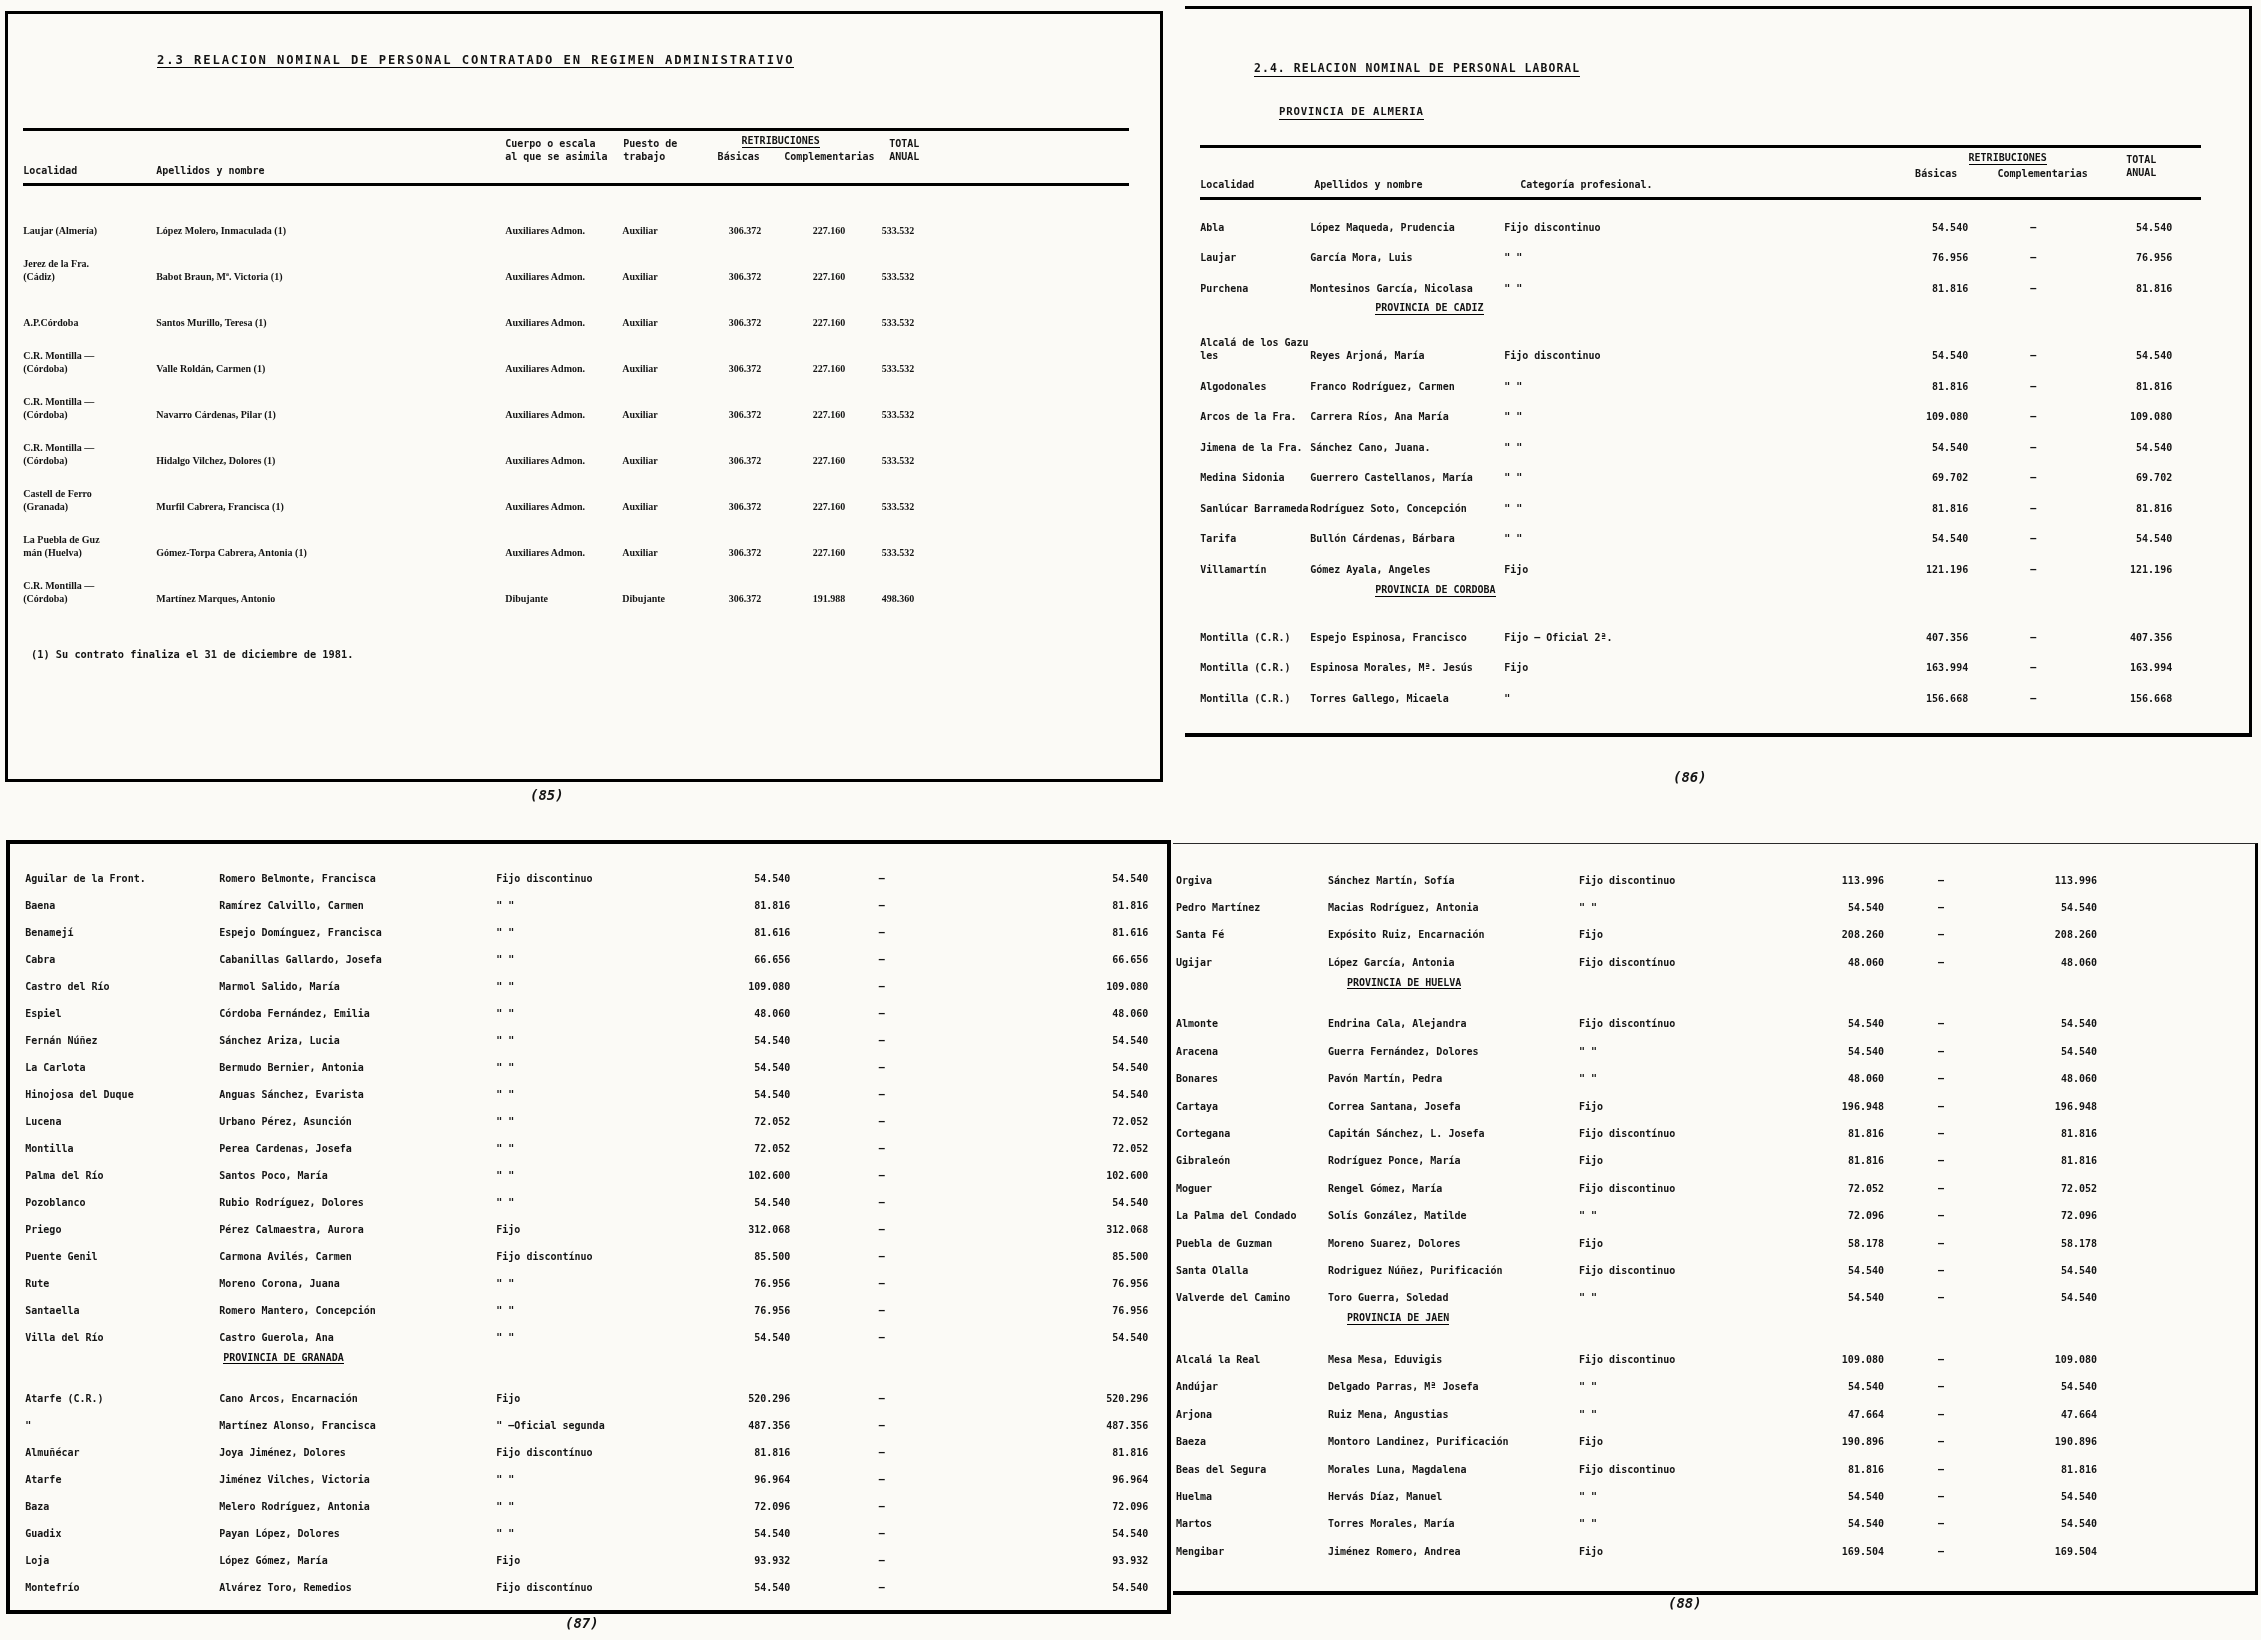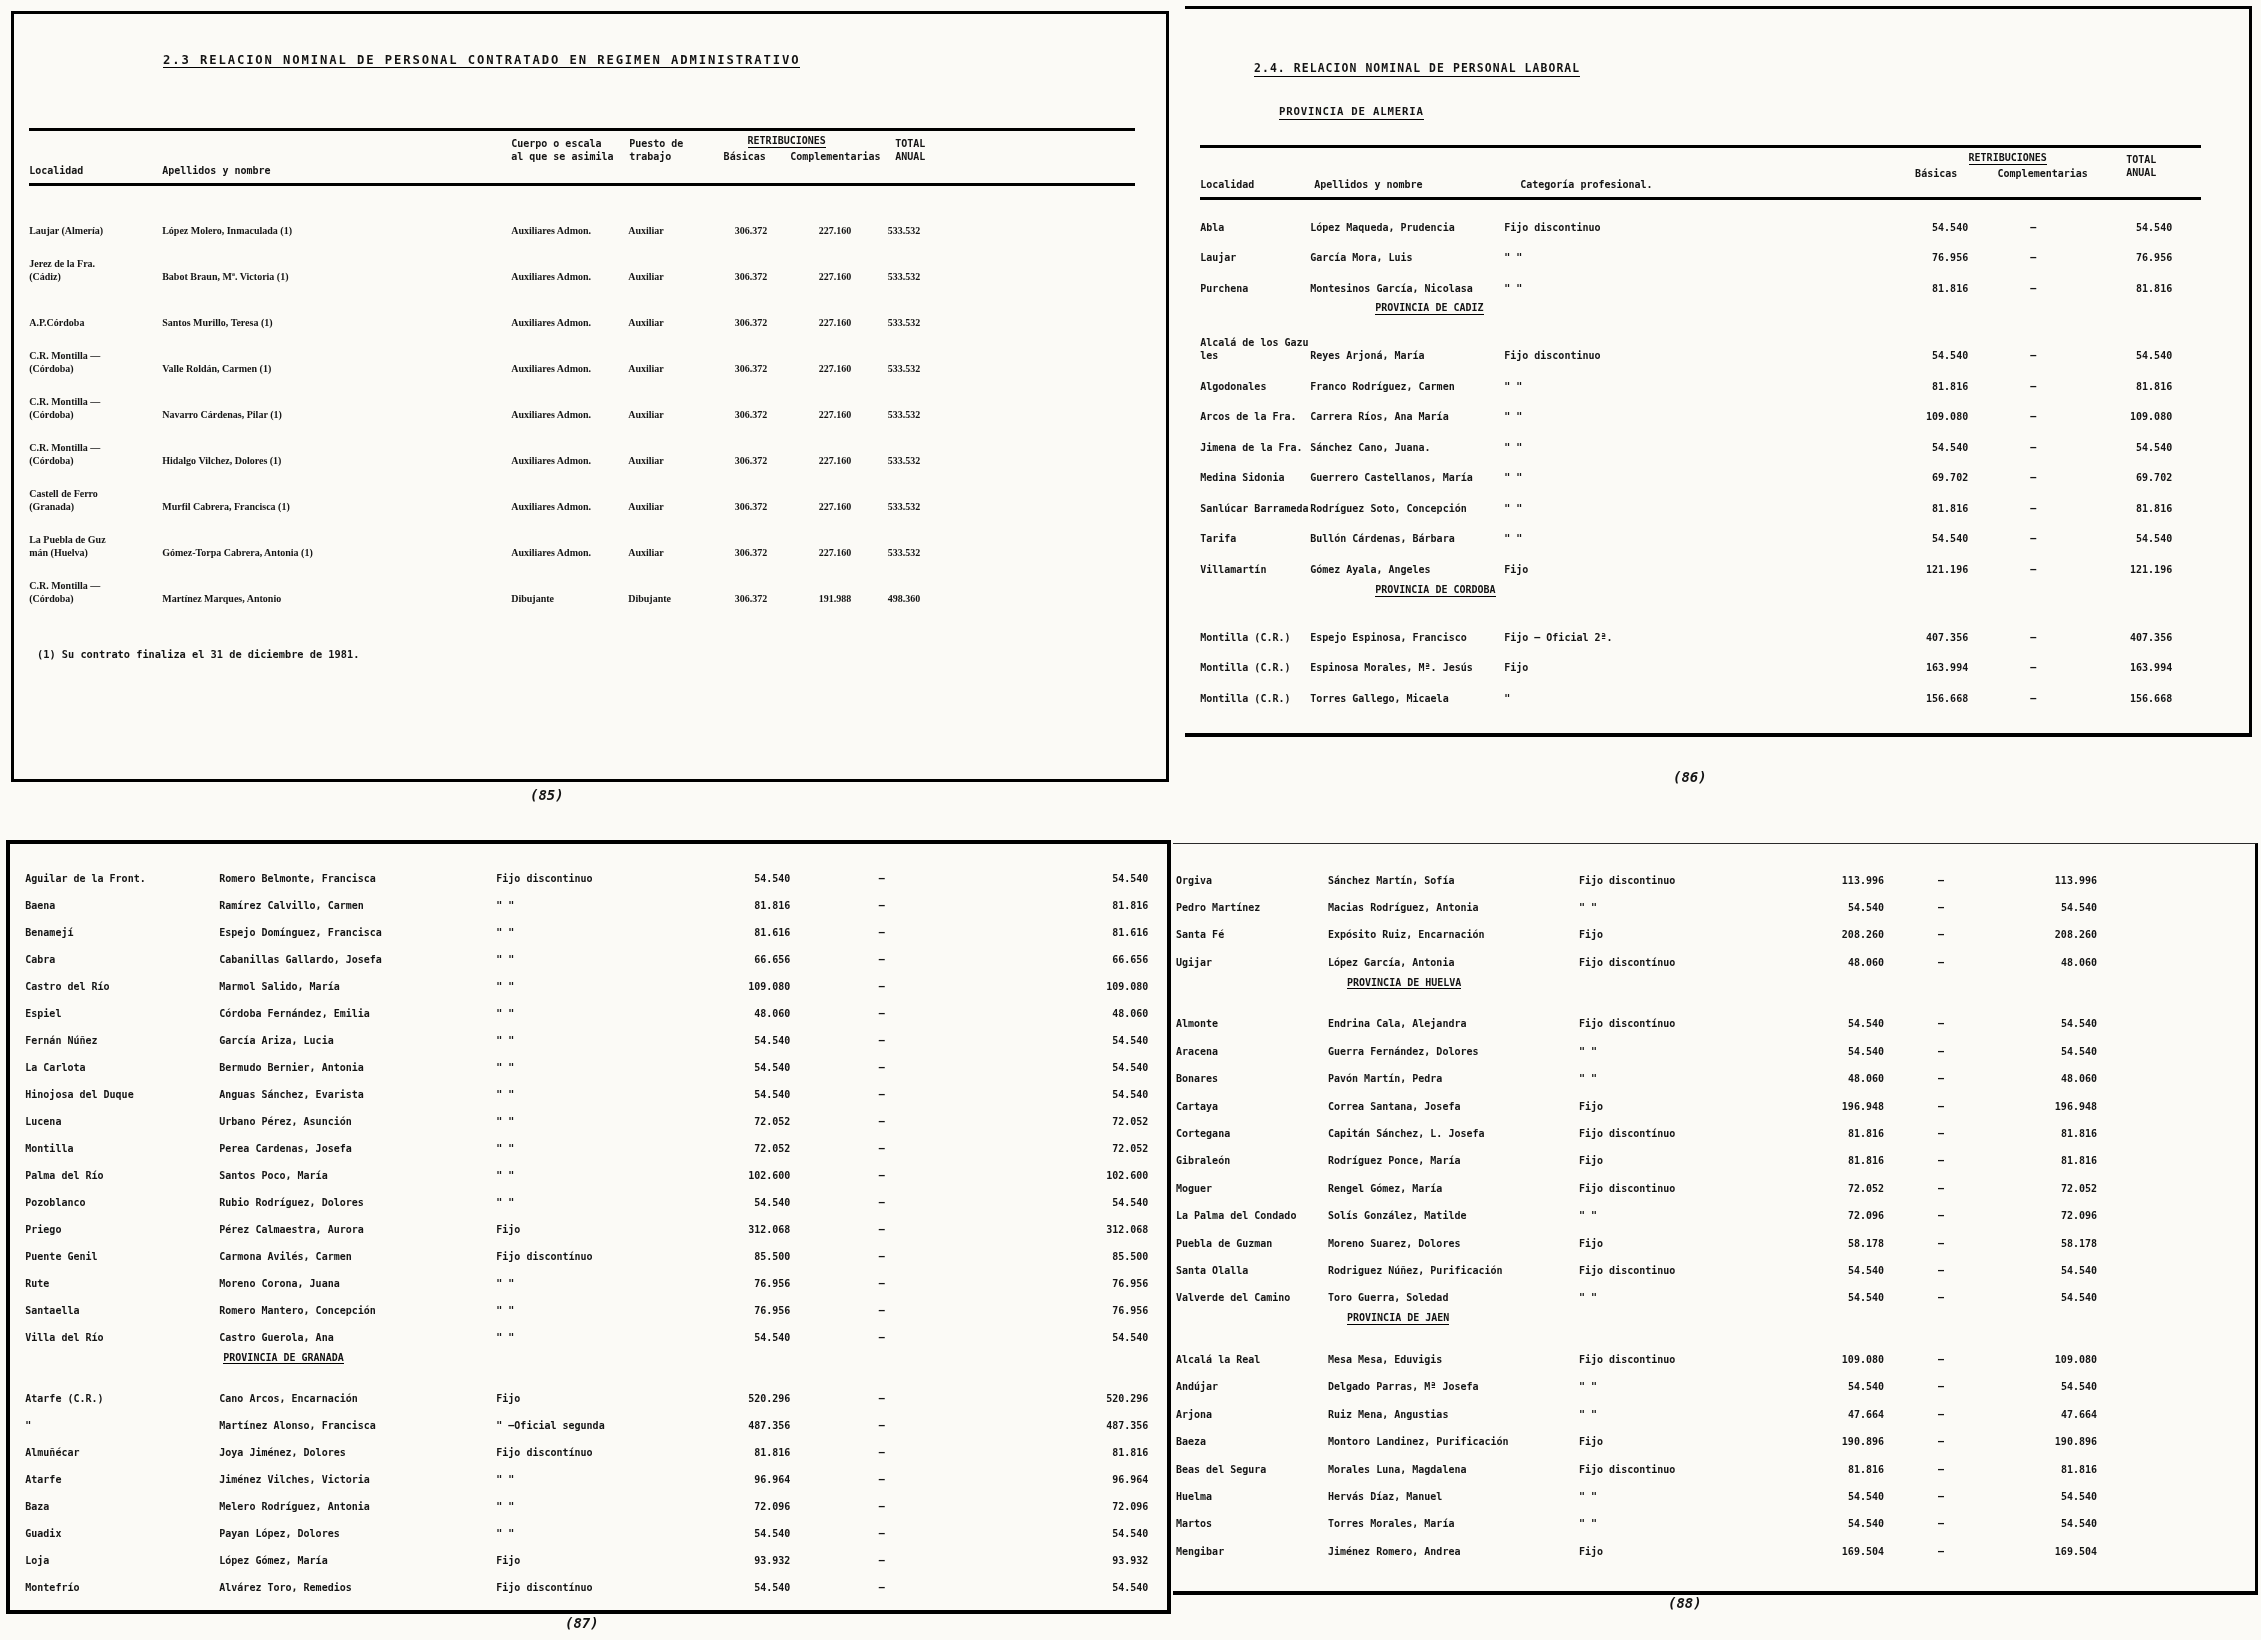--- a/index.html
+++ b/index.html
@@ -4,21 +4,21 @@
 <style>
   html,body{margin:0;padding:0;}
   body{
     width:2261px;height:1640px;position:relative;overflow:hidden;
     background:#fbfaf6;color:#141414;
     font-family:"DejaVu Sans Mono","Liberation Mono",monospace;
     font-weight:bold;font-size:10px;line-height:13px;
     -webkit-font-smoothing:antialiased;
   }
   .panel{position:absolute;background:transparent;}
-  #p85{left:11px;top:10.7px;width:1152px;height:765px;border:3.8px solid #000;}
+  #p85{left:5px;top:10.7px;width:1152px;height:765px;border:3.8px solid #000;}
   #p86{left:1185px;top:6.1px;width:1064px;height:724px;border-top:3.8px solid #000;border-right:3.8px solid #000;border-bottom:4.6px solid #000;}
   #p87{left:6.1px;top:840px;width:1157px;height:766px;border:4.6px solid #000;}
   #p88{left:1173px;top:843px;width:1082px;height:747px;border-right:3.8px solid #000;border-bottom:4.6px solid #000;border-top:1.5px solid #2a2a2a;}
   .u{border-bottom:1.5px solid #000;padding-bottom:0.8px;}
   .title{position:absolute;white-space:nowrap;}
   #p85 .title{left:149px;top:40px;font-size:12.2px;letter-spacing:1.9px;}
   #p86 .title{left:69px;top:53px;font-size:11.4px;letter-spacing:1.1px;}
   #p86 .subtitle{position:absolute;left:94px;top:96px;font-size:10.7px;letter-spacing:0.8px;}
   .thead{position:absolute;border-top:3px solid #000;border-bottom:3px solid #000;}
   #p85 .thead{left:15.2px;top:114px;width:1106px;height:52px;}
@@ -373,21 +373,21 @@
       <div class="row">
       <div class="cell loc">Espiel</div>
       <div class="cell">Córdoba Fernández, Emilia</div>
       <div class="cell">"          "</div>
       <div class="cell num">48.060</div>
       <div class="cell dash">—</div>
       <div class="cell num">48.060</div>
     </div>
       <div class="row">
       <div class="cell loc">Fernán Núñez</div>
-      <div class="cell">García Ariza, Lucia</div>
+      <div class="cell">Sánchez Ariza, Lucia</div>
       <div class="cell">"          "</div>
       <div class="cell num">54.540</div>
       <div class="cell dash">—</div>
       <div class="cell num">54.540</div>
     </div>
       <div class="row">
       <div class="cell loc">La Carlota</div>
       <div class="cell">Bermudo Bernier, Antonia</div>
       <div class="cell">"          "</div>
       <div class="cell num">54.540</div>

